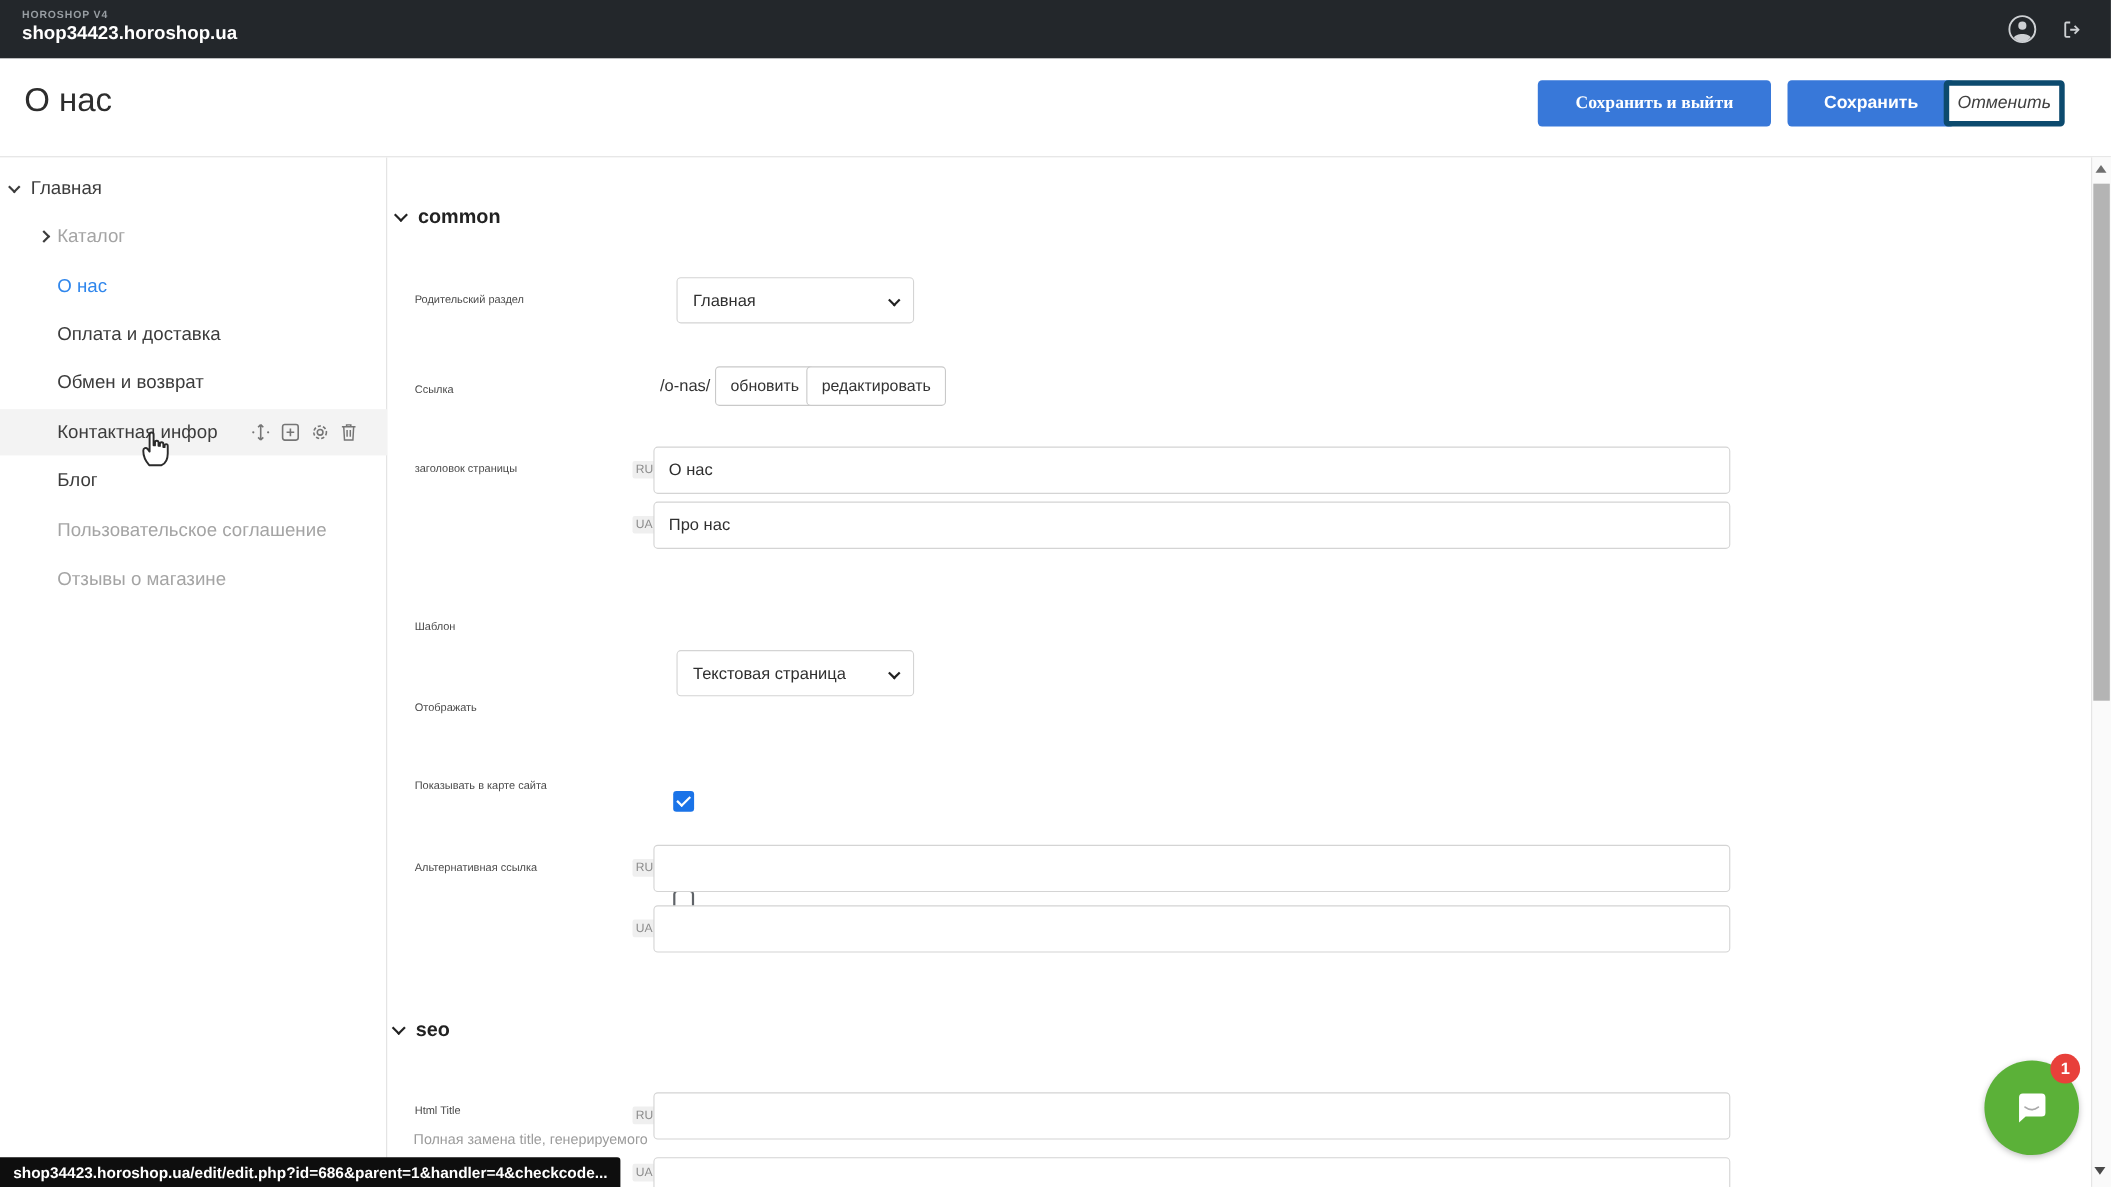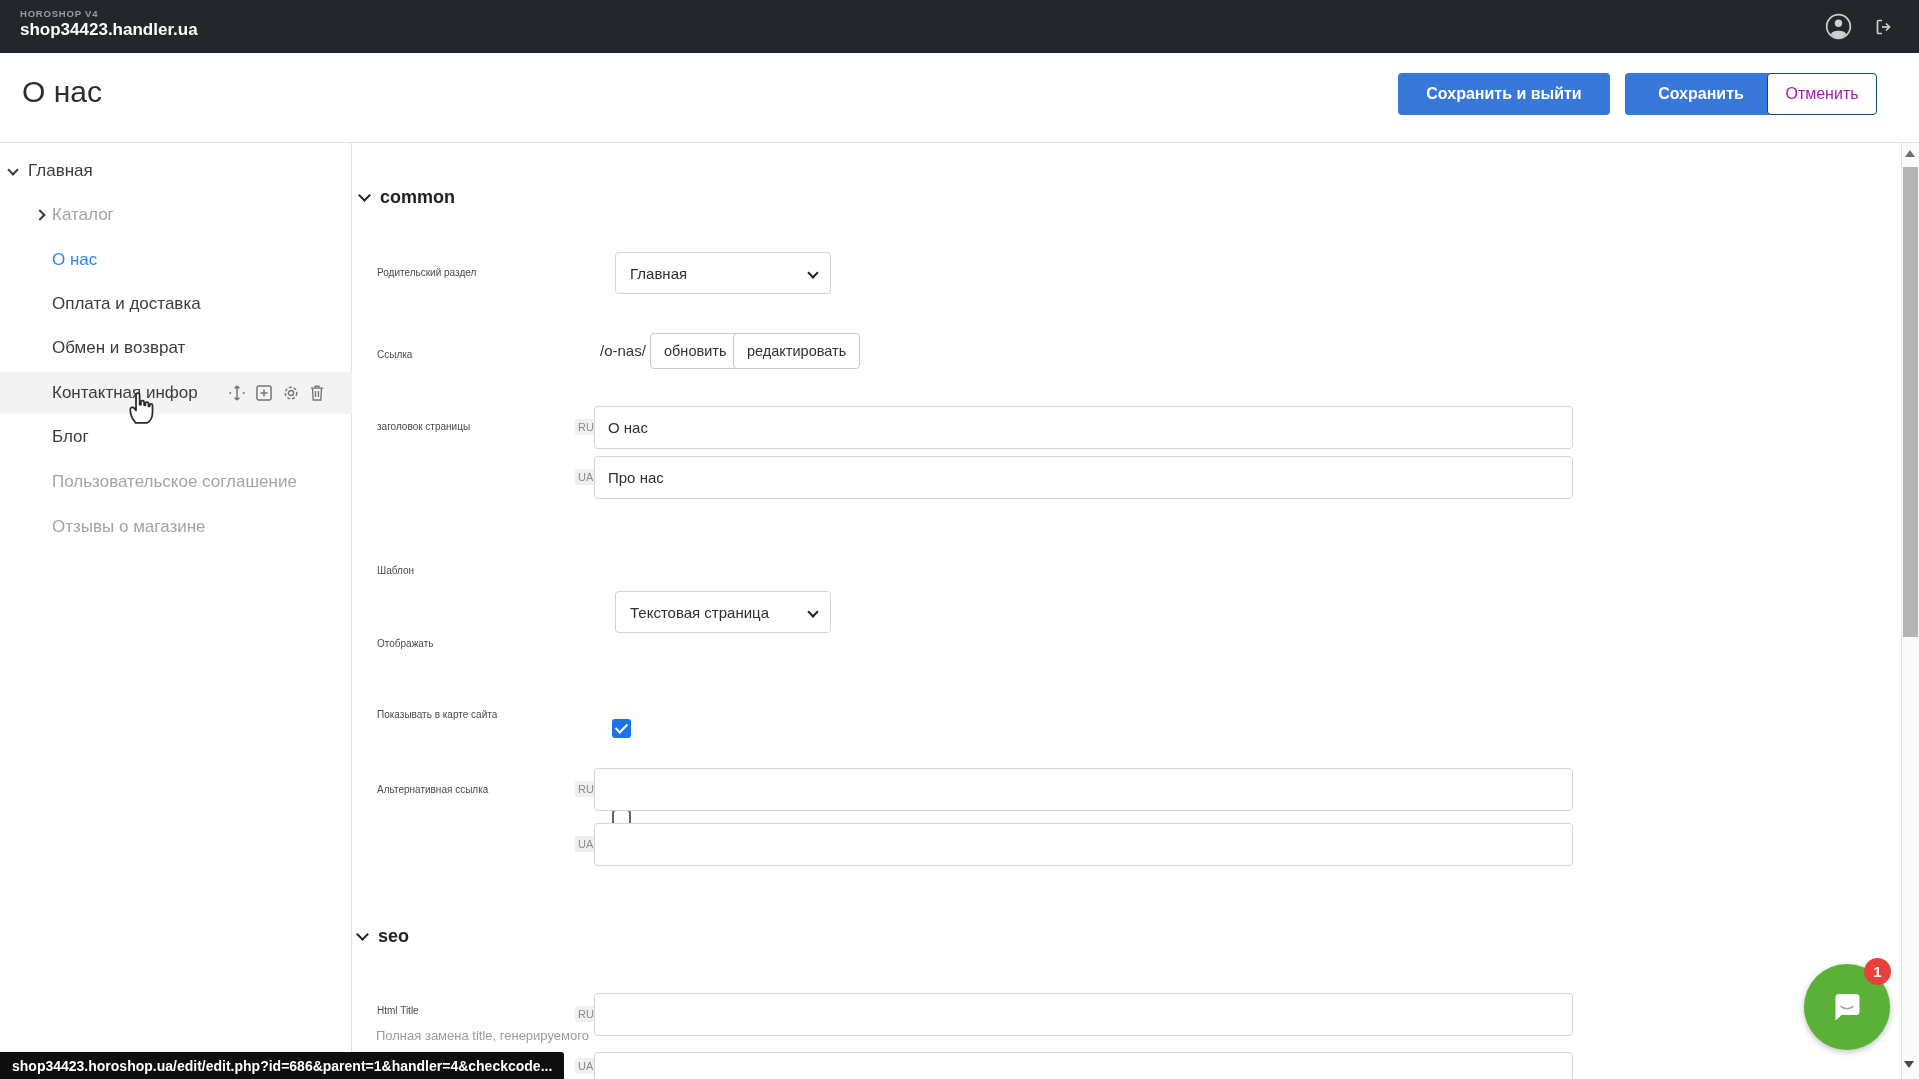--- a/index.html
+++ b/index.html
@@ -16,22 +16,22 @@
   .nav-menu { position:absolute; left:228px; top:0; height:53px; display:flex; align-items:center; gap:1px; }
   .nav-item { color:#d2d5d8; font-size:14.5px; padding:8px 11px; border-radius:5px; white-space:nowrap; cursor:pointer; }
   .nav-item.active { background:#45494e; color:#ffffff; }
   .nav-right { position:absolute; right:22px; top:0; height:53px; display:flex; align-items:center; gap:18px; }
   .nav-icon { width:27px; height:27px; display:flex; align-items:center; justify-content:center; cursor:pointer; }
   
   .pagehead { position:absolute; left:0; top:53px; width:1919px; height:90px; background:#fff; border-bottom:1px solid #e2e2e2; z-index:10; }
   .page-title { position:absolute; left:22px; top:22px; font-size:30px; color:#2d2d2d; }
   .btn { position:absolute; top:20px; height:42px; border-radius:4px; font-size:16px; display:flex; align-items:center; justify-content:center; cursor:pointer; font-family:"Liberation Sans",sans-serif; }
   .btn.blue { background:#3878d9; color:#fff; font-weight:bold; border:none; }
-  .btn.white { background:#fff; color:#a21caf; border:1px solid #0c4a6e; }
-  .btn-save-exit { left:1398px; width:212px; }
+  .btn.white { background:#fff; color:#404040; border:5px solid #0c4a6e;font-style:italic; }
+  .btn-save-exit { left:1398px; width:212px;font-family:Liberation Serif, serif; }
   .btn-save { left:1625px; width:152px; }
   .btn-cancel { left:1767px; width:110px; }
   
   .sidebar { position:absolute; left:0; top:143px; width:352px; height:936px; border-right:1px solid #e2e2e2; background:#fff; }
   .tree-row { position:absolute; left:0; width:352px; height:42px; display:flex; align-items:center; cursor:pointer; }
   .tree-row.hovered { background:#f3f3f3; }
   .tree-label { font-size:17px; color:#3c3c3c; white-space:nowrap; }
   .tree-label.lvl0 { margin-left:28px; }
   .tree-label.lvl1 { margin-left:52px; }
   .tree-label.muted { color:#a4a4a4; }
@@ -71,21 +71,21 @@
   .sb-up { position:absolute; left:1905px; top:150px; width:0; height:0; border-left:5px solid transparent; border-right:5px solid transparent; border-bottom:7px solid #6f6f6f; z-index:16; cursor:pointer; }
   .sb-thumb { position:absolute; left:1903px; top:167px; width:15px; height:470px; background:#b4b4b4; z-index:16; cursor:grab; }
   .sb-down { position:absolute; left:1904px; top:1061px; width:0; height:0; border-left:5px solid transparent; border-right:5px solid transparent; border-top:7px solid #4a4a4a; z-index:26; cursor:pointer; }
 </style>
 </head>
 <body>
 
 <div class="navbar">
   <div class="logo">
     <div class="v4">HOROSHOP V4</div>
-    <div class="domain">shop34423.handler.ua</div>
+    <div class="domain">shop34423.horoshop.ua</div>
   </div>
   <div class="nav-right">
     <div class="nav-icon">
       <svg width="27" height="27" viewBox="0 0 27 27">
         <circle cx="13.5" cy="13.5" r="11.8" fill="none" stroke="#cdd0d3" stroke-width="1.7"></circle>
         <circle cx="13.5" cy="10.3" r="3.7" fill="#cdd0d3"></circle>
         <path d="M5.8 21.2 C7.5 16.7 19.5 16.7 21.2 21.2 L18 24 Q13.5 26 9 24 Z" fill="#cdd0d3"></path>
       </svg>
     </div>
     <div class="nav-icon">

